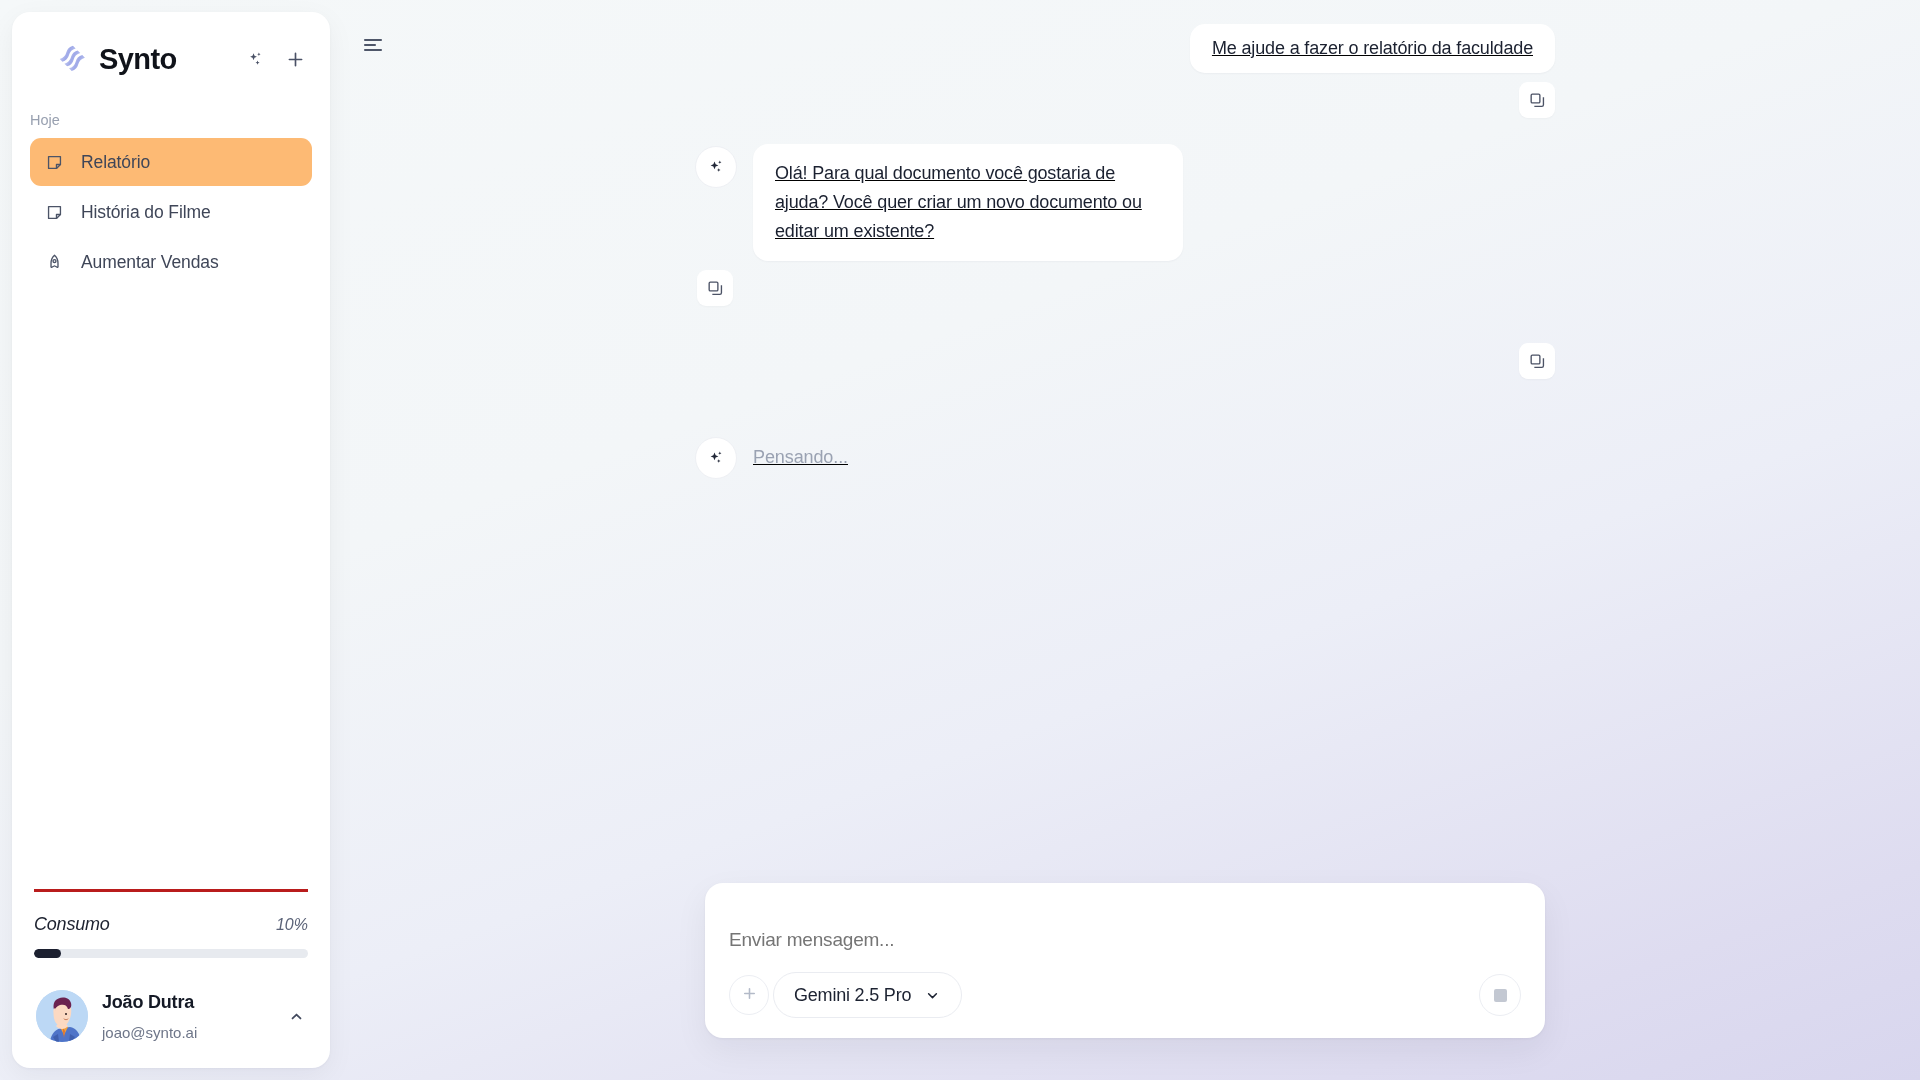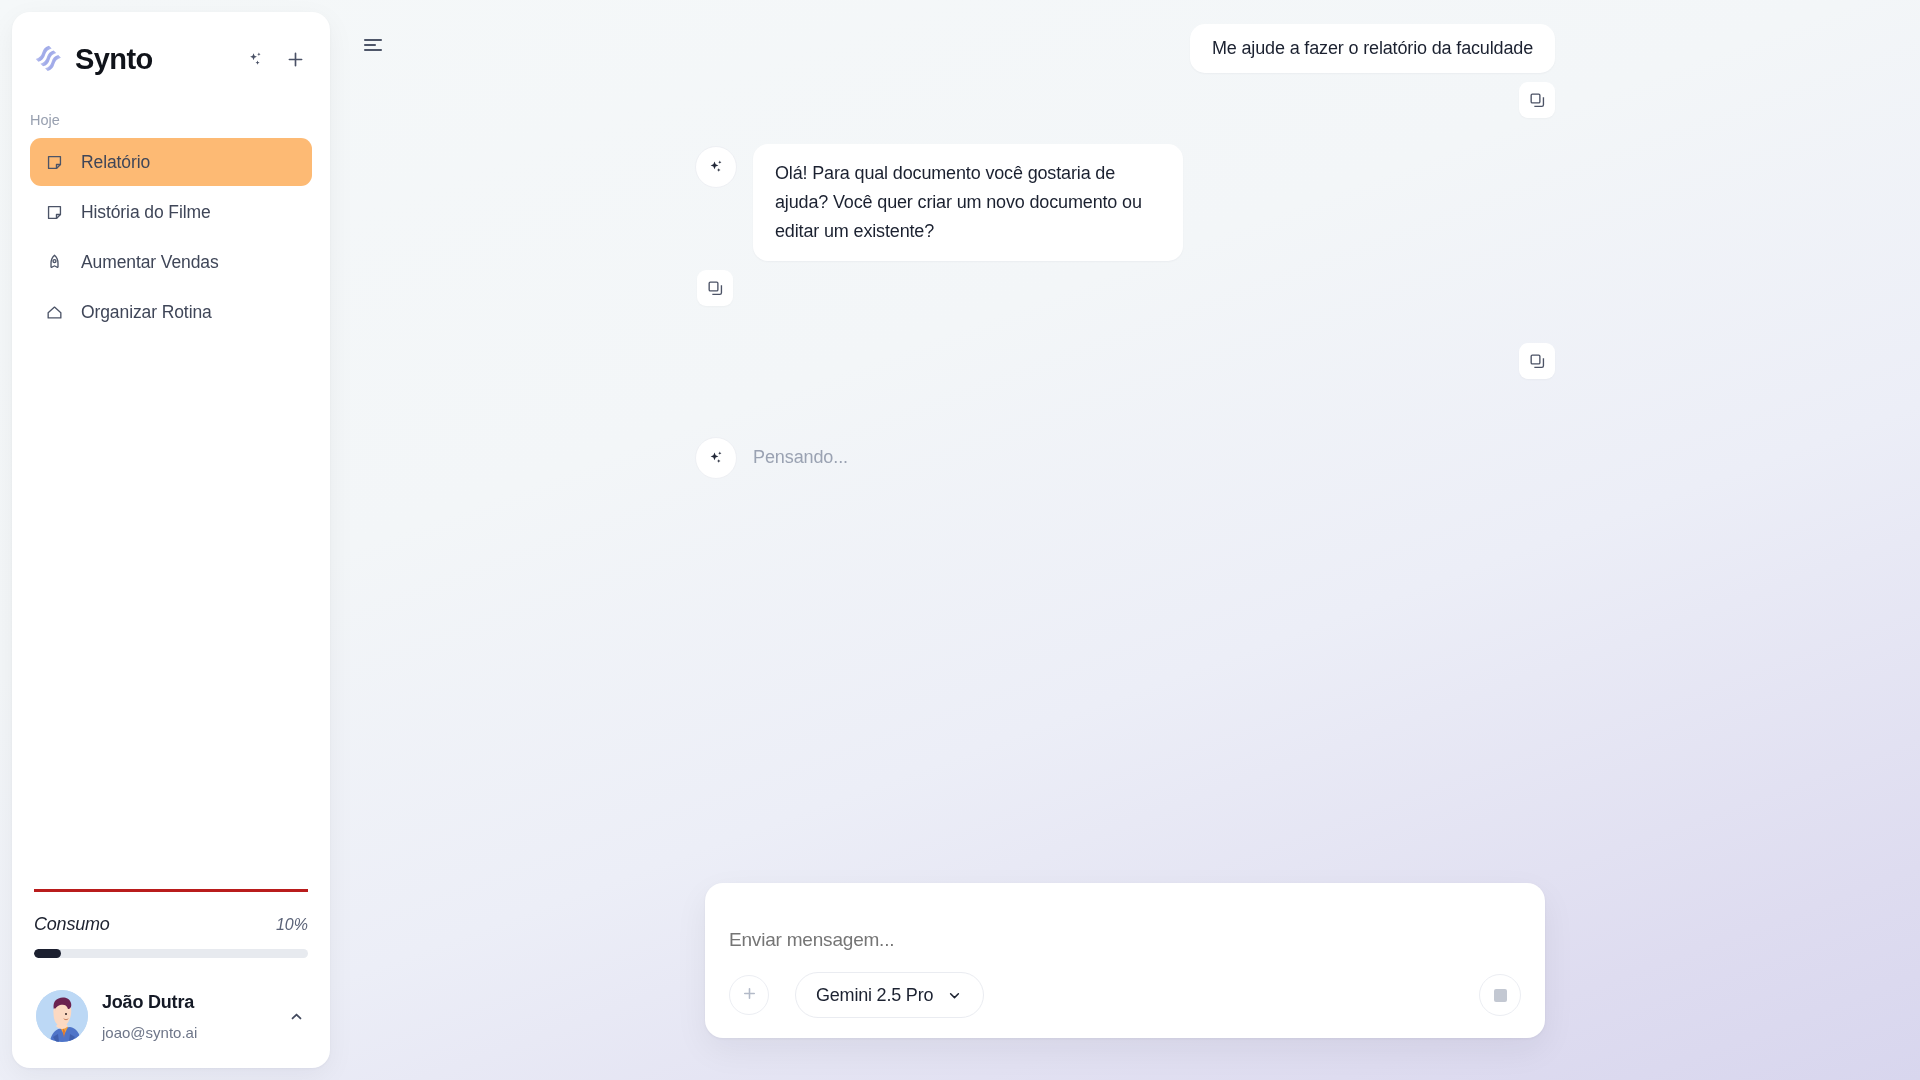--- a/index.html
+++ b/index.html
@@ -23,20 +23,21 @@
     background: #ffffff;
     border-radius: 18px;
     box-shadow: 0 1px 3px rgba(16,24,40,.04), 0 8px 28px rgba(16,24,40,.05);
     display: flex; flex-direction: column;
     overflow: hidden;
   }
   .sb-header {
     display: flex; 
     padding: 22px 22px 0 22px;
     height: 72px;
+    margin-left: 24px;
   }
   .brand { display: flex; align-items: center; gap: 11px; flex: 1; }
   .logo-mark { width: 30px; height: 30px; display: block; }
   .brand-name {
     font-size: 29px; font-weight: 700; color: #10131a;
     letter-spacing: -0.6px; line-height: 1;
   }
   .hdr-actions { display: flex; align-items: center; gap: 14px; }
   .icon-btn {
     width: 26px; height: 26px;
@@ -122,20 +123,21 @@
     display: flex; align-items: center; justify-content: center;
     cursor: pointer; color: #4e5669;
   }
 
   .thread {
     position: absolute;
     left: 0; right: 0; top: 24px;
     height: 820px;
     padding: 0 60px;
     overflow: hidden;
+    text-decoration: underline;
   }
   .msg-row { display: flex; width: 100%; }
   .msg-row.user { justify-content: flex-end; }
   .msg-row.ai { justify-content: flex-start; }
 
   .inner { width: 860px; margin: 0 auto; }
 
   .bubble-user {
     background: #ffffff;
     border-radius: 15px;
@@ -195,21 +197,21 @@
   }
   .composer-input {
     flex: 1;
     font-size: 19px; color: #8b93a5;
     letter-spacing: -0.2px;
     border: none; outline: none;
     background: transparent;
     font-family: "Liberation Sans", sans-serif;
     padding-top: 2px;
   }
-  .composer-bar { display: flex; align-items: center; gap: 26px; }
+  .composer-bar { display: flex; align-items: center; gap: 4px; }
   .round-btn {
     width: 40px; height: 40px; border-radius: 50%;
     border: 1px solid #eceef3;
     background: #fff;
     display: flex; align-items: center; justify-content: center;
     color: #b3bac8; cursor: pointer;
   }
   .model-pill {
     height: 46px;
     border: 1px solid #eaecf1;
@@ -298,28 +300,20 @@
     <div class="nav-item">
       <span class="nav-ico">
         <svg width="19" height="19" viewBox="0 0 24 24" fill="none" stroke="currentColor" stroke-width="1.7" stroke-linejoin="round">
           <path d="M12 2.8c3 2.6 4.4 6 4.4 10.1v4.4c0 .6-.6 1-1.1.7l-2.2-1.3a2 2 0 0 0-2.2 0l-2.2 1.3c-.5.3-1.1-.1-1.1-.7v-4.4C7.6 8.8 9 5.4 12 2.8z"></path>
           <circle cx="12" cy="10.2" r="1.9"></circle>
         </svg>
       </span>
       <span class="nav-label">Aumentar Vendas</span>
     </div>
 
-    <div class="nav-item">
-      <span class="nav-ico">
-        <svg width="19" height="19" viewBox="0 0 24 24" fill="none" stroke="currentColor" stroke-width="1.7" stroke-linejoin="round">
-          <path d="M4 12.2 12 5.2l8 7v6.6H4z"></path>
-        </svg>
-      </span>
-      <span class="nav-label">Organizar Rotina</span>
-    </div>
 
   </nav>
 
   <div class="sb-spacer"></div>
 
   <div class="usage">
     <div class="usage-row">
       <span class="usage-title">Consumo</span>
       <span class="usage-pct">10%</span>
     </div>

